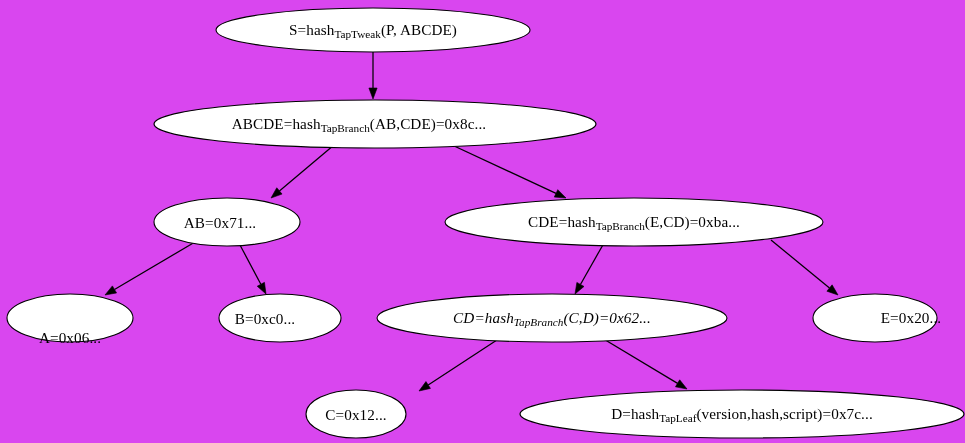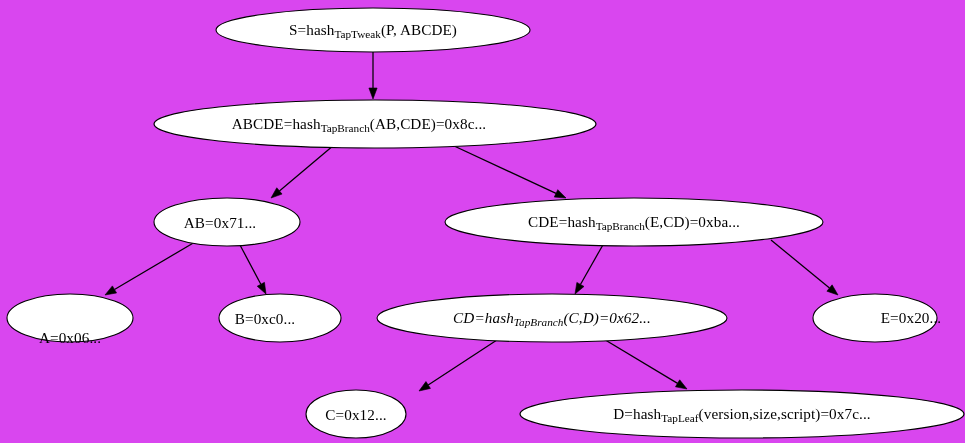--- a/index.html
+++ b/index.html
@@ -115,16 +115,16 @@
   <div id="labels-layer">
       <div class="node-label" style="left: 373px; top: 31px;"><span>S=hash</span><sub>TapTweak</sub><span>(P, ABCDE)</span></div>
       <div class="node-label" style="left: 359px; top: 125px;"><span>ABCDE=hash</span><sub>TapBranch</sub><span>(AB,CDE)=0x8c...</span></div>
       <div class="node-label" style="left: 220px; top: 223px;"><span>AB=0x71...</span></div>
       <div class="node-label" style="left: 634px; top: 223px; text-align: right;"><span>CDE=hash</span><sub>TapBranch</sub><span>(E,CD)=0xba...</span></div>
       <div class="node-label" style="left: 70px; top: 338px;"><span>A=0x06...</span></div>
       <div class="node-label" style="left: 265px; top: 319px;"><span>B=0xc0...</span></div>
       <div class="node-label" style="left: 552px; top: 319px; font-style: italic;"><span>CD=hash</span><sub>TapBranch</sub><span>(C,D)=0x62...</span></div>
       <div class="node-label" style="left: 875px; top: 318px; margin-left: 36px;"><span>E=0x20...</span></div>
       <div class="node-label" style="left: 356px; top: 415px; font-family: Liberation Serif, serif;"><span>C=0x12...</span></div>
-      <div class="node-label" style="left: 742px; top: 415px;"><span>D=hash</span><sub>TapLeaf</sub><span>(version,size,script)=0x7c...</span></div>
+      <div class="node-label" style="left: 742px; top: 415px;"><span>D=hash</span><sub>TapLeaf</sub><span>(version,hash,script)=0x7c...</span></div>
     </div>
 
 </div>
 
 </body></html>

